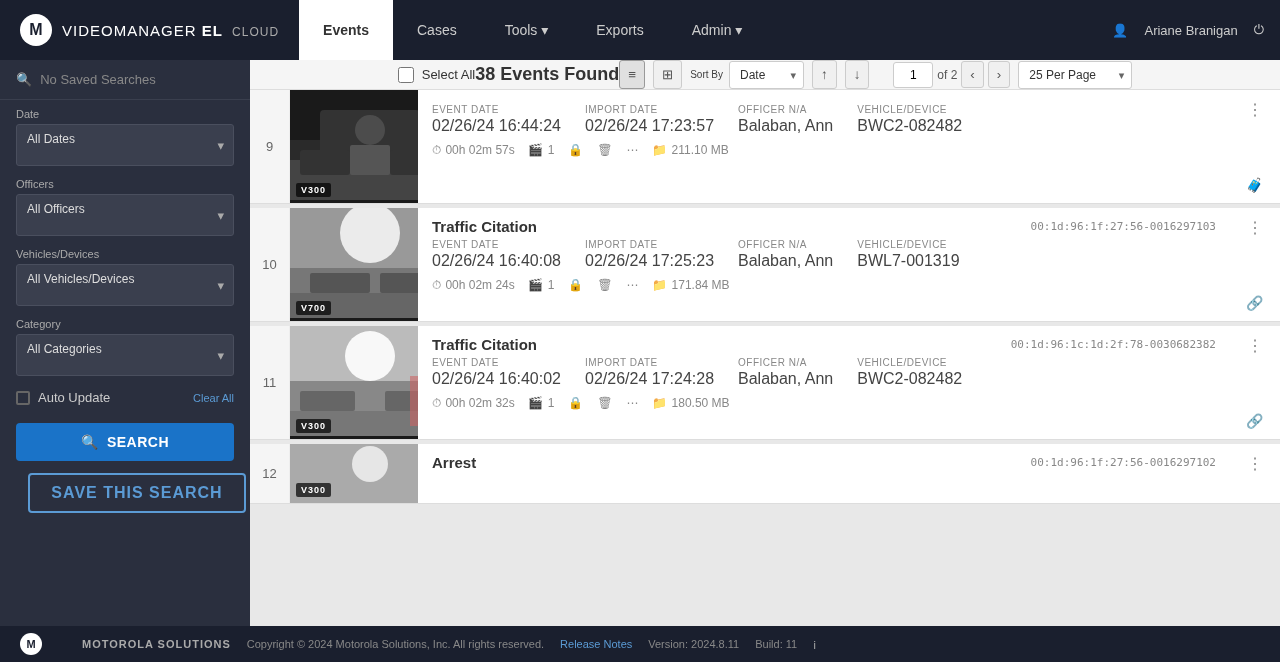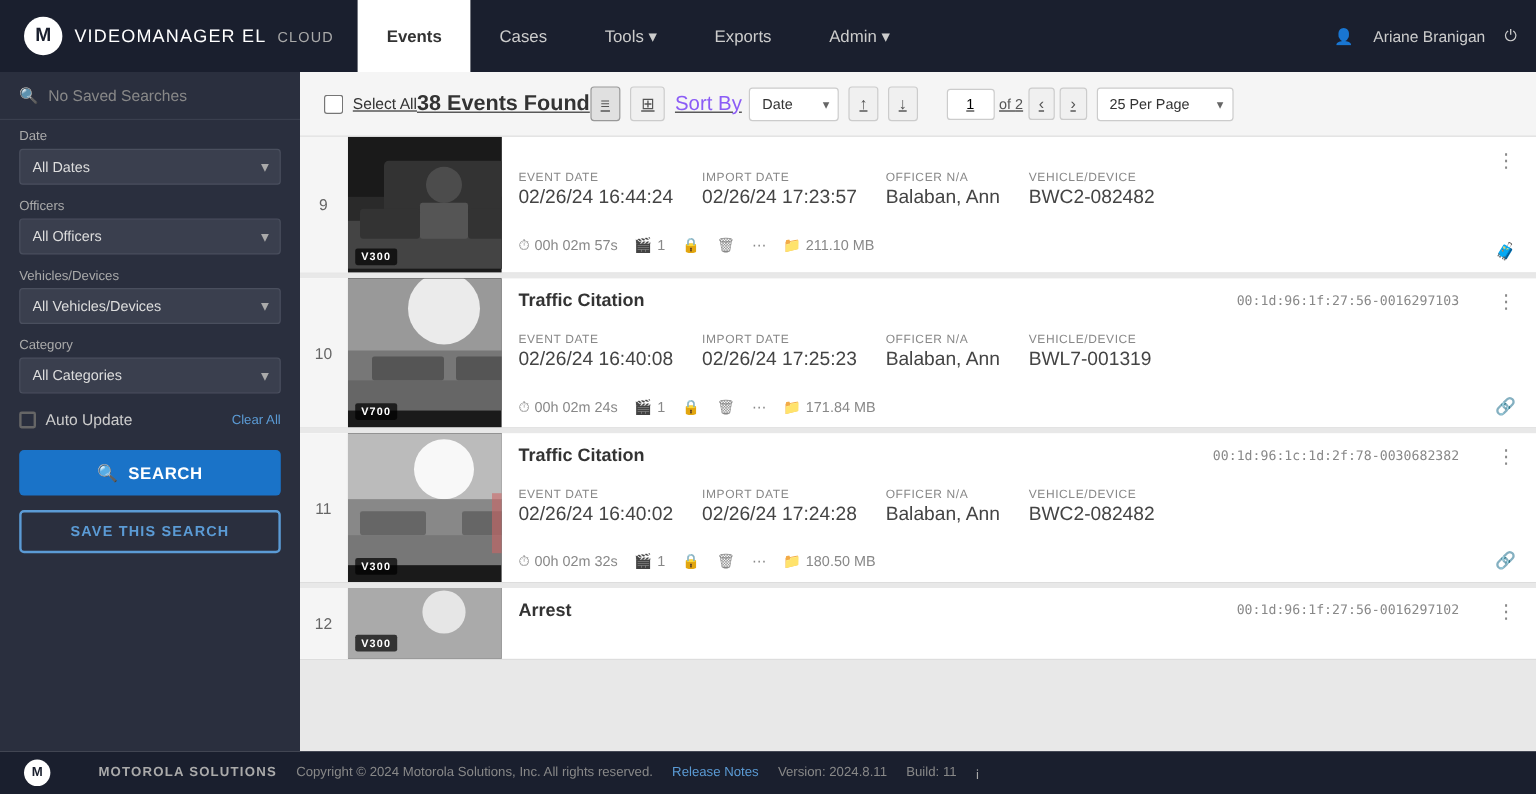--- a/index.html
+++ b/index.html
@@ -20,21 +20,21 @@
       gap: 10px;
     }
     .motorola-logo {
       width: 32px; height: 32px;
       background: white;
       border-radius: 50%;
       display: flex; align-items: center; justify-content: center;
       font-weight: bold; font-size: 16px; color: #1a1f2e;
     }
     .app-title { color: white; font-size: 15px; font-weight: 300; letter-spacing: 1px; }
-    .app-title strong { font-weight: 400; }
+    .app-title strong { font-weight: 700; }
     .app-title .cloud { color: #aaa; font-size: 12px; margin-left: 4px; }
     .top-nav .nav-tabs { display: flex; align-items: flex-end; flex: 1; }
     .nav-tab {
       color: #ccc; padding: 0 24px; height: 60px; display: flex; align-items: center;
       cursor: pointer; font-size: 14px; text-decoration: none;
     }
     .nav-tab.active { background: white; color: #333; font-weight: 600; }
     .nav-right { display: flex; align-items: center; gap: 16px; padding-right: 16px; color: #ccc; font-size: 13px; }
     .nav-right .user-area { display: flex; align-items: center; gap: 6px; color: #ccc; }
 
@@ -91,56 +91,55 @@
       font-size: 14px;
       font-weight: 600;
       cursor: pointer;
       display: flex;
       align-items: center;
       justify-content: center;
       gap: 8px;
       letter-spacing: 0.5px;
     }
     .save-search-btn {
-      margin: 4px 16px 12px;
+      margin: 4px 28px 12px;
       background: transparent;
       color: #5b9bd5;
       border: 2px solid #5b9bd5;
       border-radius: 4px;
       padding: 9px 0;
       width: calc(100% - 32px);
-      font-size: 12px;
+      font-size: 16px;
       font-weight: 600;
       cursor: pointer;
       letter-spacing: 1px;
       text-transform: uppercase;
     }
 
     
     .content-area { flex: 1; display: flex; flex-direction: column; overflow: hidden; background: #e8e8e8; }
 
     
     .content-header {
       background: #f5f5f5;
-      padding: 12px 20px;
+      padding: 0 20px;
       border-bottom: 1px solid #ddd;
       display: flex;
       align-items: center;
-      justify-content: flex-start;
-      text-decoration: underline;
+      justify-content: center;
     }
     .events-found { font-size: 18px; font-weight: 600; color: #333; }
     .toolbar { display: flex; align-items: center; gap: 8px; }
     .toolbar-btn {
       background: #f0f0f0; border: 1px solid #ccc; padding: 6px 8px;
       border-radius: 3px; cursor: pointer; color: #555; display: flex; align-items: center;
     }
     .toolbar-btn.active { background: #e0e0e0; border-color: #999; }
     .sort-select-wrapper { display: flex; align-items: center; gap: 6px; }
-    .sort-label { color: #8b5cf6; font-size: 17px; }
+    .sort-label { color: #404040; font-size: 10px; }
     .sort-select {
       border: 1px solid #ccc; background: white; padding: 6px 24px 6px 10px;
       border-radius: 3px; font-size: 12px; color: #333; cursor: pointer;
       appearance: none; -webkit-appearance: none; position: relative;
     }
     .sort-select-wrap { position: relative; }
     .sort-select-wrap::after { content: '▾'; position: absolute; right: 8px; top: 50%; transform: translateY(-50%); color: #666; pointer-events: none; font-size: 11px; }
     .pagination { display: flex; align-items: center; gap: 4px; margin-left: 16px; }
     .page-input { width: 40px; text-align: center; border: 1px solid #ccc; padding: 5px 4px; border-radius: 3px; font-size: 12px; }
     .page-of { color: #555; font-size: 12px; }
@@ -168,21 +167,21 @@
     }
     .event-thumbnail {
       width: 128px; flex-shrink: 0; position: relative; overflow: hidden;
       background: #1a1a1a;
     }
     .thumb-badge {
       position: absolute; bottom: 6px; left: 6px;
       background: rgba(0,0,0,0.7); color: white; font-size: 9px;
       padding: 2px 5px; border-radius: 2px; font-weight: 700; letter-spacing: 1px;
     }
-    .event-details { flex: 1; padding: 10px 14px; display: flex; flex-direction: column; gap: 19px; }
+    .event-details { flex: 1; padding: 10px 14px; display: flex; flex-direction: column; gap: 4px; }
     .event-title-row { display: flex; align-items: center; justify-content: space-between; }
     .event-title { font-size: 15px; font-weight: 600; color: #333; }
     .event-id { font-size: 11px; color: #888; font-family: monospace; }
     .event-meta { display: flex; gap: 24px; }
     .meta-group { display: flex; flex-direction: column; gap: 2px; }
     .meta-key { font-size: 10px; color: #888; text-transform: uppercase; letter-spacing: 0.5px; }
     .meta-val { font-size: 16px; color: #444; }
     .event-actions { display: flex; align-items: center; gap: 14px; padding-top: 4px; }
     .action-icon { color: #888; font-size: 12px; display: flex; align-items: center; gap: 4px; cursor: pointer; }
     .file-size { color: #888; font-size: 12px; display: flex; align-items: center; gap: 4px; }
@@ -202,21 +201,21 @@
       gap: 16px;
       flex-shrink: 0;
     }
     .footer a { color: #5b9bd5; text-decoration: none; }
     .footer-brand { display: flex; align-items: center; gap: 8px; }
     .footer-circle { width: 22px; height: 22px; background: white; border-radius: 50%; display: flex; align-items: center; justify-content: center; font-weight: bold; color: #1a1f2e; font-size: 11px; }
 
     
     .filt-wrap { position: relative; }
     .filt-wrap::after { content: '▾'; position: absolute; right: 10px; top: 50%; transform: translateY(-50%); color: #aaa; pointer-events: none; }
-    .filt-select { width: 100%; background: #3a3f4e; border: 1px solid #4a4f5e; color: #ddd; padding: 7px 28px 7px 10px; border-radius: 3px; font-size: 12px; appearance: none; -webkit-appearance: none; cursor: pointer; outline: none; }
+    .filt-select { width: 100%; background: #3a3f4e; border: 1px solid #4a4f5e; color: #ddd; padding: 7px 28px 19px 10px; border-radius: 3px; font-size: 12px; appearance: none; -webkit-appearance: none; cursor: pointer; outline: none; }
   </style>
 </head>
 <body>
 
 <nav class="top-nav">
   <div class="logo-area">
     <div class="motorola-logo">
       <span>M</span>
     </div>
     <span class="app-title">

